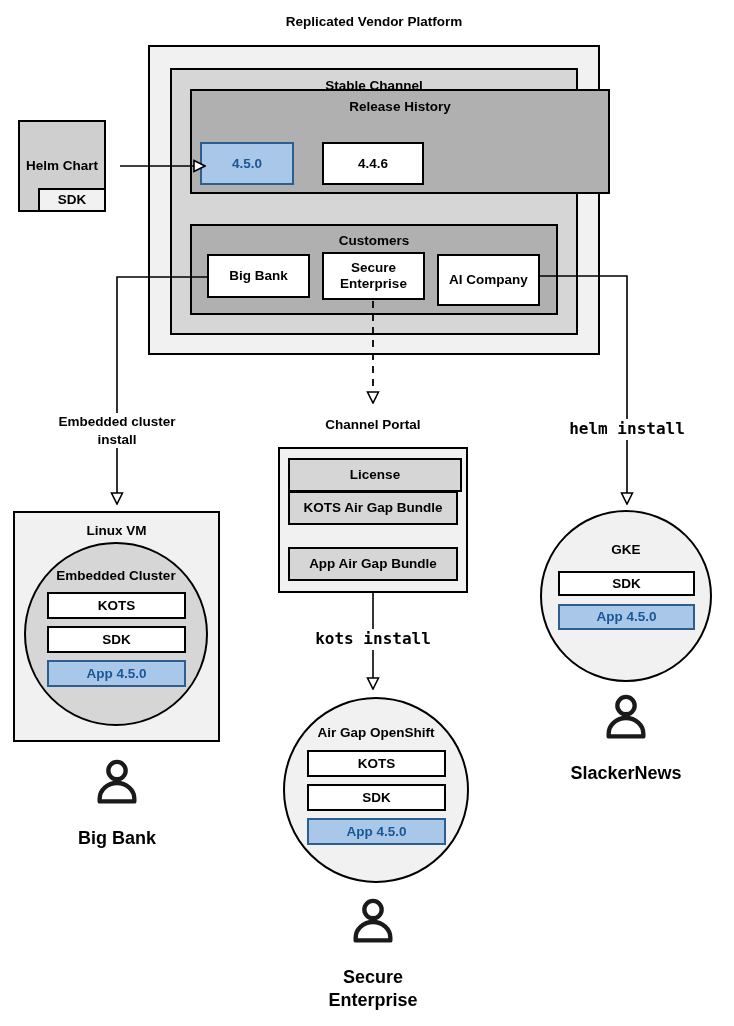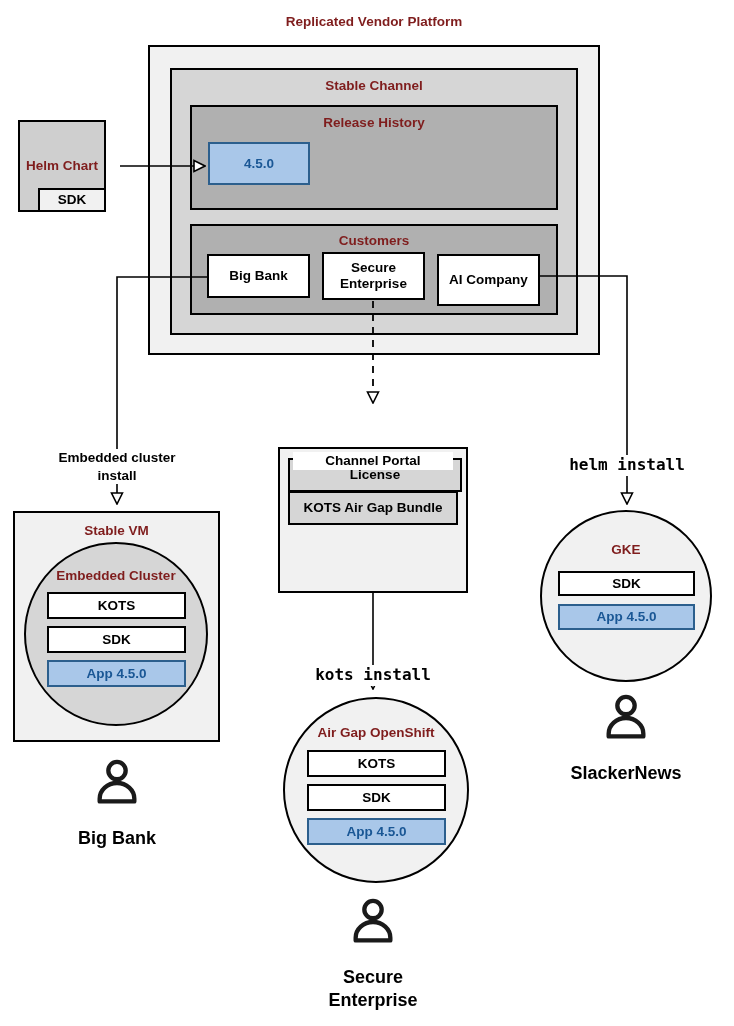--- a/index.html
+++ b/index.html
@@ -7,88 +7,90 @@
     --gray-light:#f1f1f1; --gray-mid:#d6d6d6; --gray-dark:#b0b0b0;
     --helm-fill:#cfcfcf; --line:#000000;
   }
   html,body{margin:0;padding:0;background:#fff;}
   .canvas{position:relative;width:734px;height:1026px;background:#fff;overflow:hidden;
           font-family:"Liberation Sans",sans-serif;}
   .box{position:absolute;border:2px solid #000;box-sizing:border-box;}
   .lv1{background:var(--gray-light);}
   .lv2{background:var(--gray-mid);}
   .lv3{background:var(--gray-dark);}
-  .lbl{font-weight:bold;font-size:13.5px;color:#7f1d1d;text-align:center;line-height:1.25;}
+  .lbl{font-weight:bold;font-size:13.5px;color:#000000;text-align:center;line-height:1.25;}
   .inbox{position:absolute;left:0;width:100%;top:8px;}
   .node{position:absolute;border:2px solid #000;box-sizing:border-box;background:#fff;
         display:flex;align-items:center;justify-content:center;font-weight:bold;
         font-size:13.5px;text-align:center;line-height:1.15;}
   .blue{background:var(--accent-fill);border-color:var(--accent-border);color:var(--accent-text);}
   .circle{border-radius:50%;}
   .title{position:absolute;left:148px;width:452px;top:14px;}
   .flowlbl{position:absolute;background:#fff;text-align:center;font-weight:bold;
-           font-size:13.5px;line-height:1.3;z-index:5;margin-top:36px;}
+           font-size:13.5px;line-height:1.3;z-index:5;}
   .code{font-family:"DejaVu Sans Mono",monospace;font-size:16px;font-weight:bold;}
   .overlay{position:absolute;left:0;top:0;z-index:4;pointer-events:none;}
   .person{position:absolute;width:52px;height:52px;}
   .person svg{display:block;}
   .plabel{position:absolute;text-align:center;font-weight:bold;font-size:18px;line-height:1.3;}
 </style>
 </head>
 <body>
 
 <div class="canvas">
 
   <div class="lbl title">Replicated Vendor Platform</div>
 
   <div class="box lv1" style="left:148px;top:45px;width:452px;height:310px"></div>
 
   <div class="box lv2" style="left:170px;top:68px;width:408px;height:267px">
     <div class="lbl inbox">Stable Channel</div>
   </div>
 
-  <div class="box lv3" style="left:190px;top:105px;width:368px;height:105px">
+  <div class="box lv3" style="left:190px;top:89px;width:420px;height:105px">
     <div class="lbl inbox">Release History</div>
   </div>
-  <div class="node blue" style="left:208px;top:142px;width:102px;height:43px">4.5.0</div>
+  <div class="node blue" style="left:200px;top:142px;width:94px;height:43px">4.5.0</div>
+  <div class="node" style="left:322px;top:142px;width:102px;height:43px">4.4.6</div>
 
   <div class="box lv3" style="left:190px;top:224px;width:368px;height:91px">
     <div class="lbl inbox" style="top:7px">Customers</div>
   </div>
   <div class="node" style="left:207px;top:254px;width:103px;height:44px">Big Bank</div>
   <div class="node" style="left:322px;top:252px;width:103px;height:48px;padding:0 8px">Secure Enterprise</div>
   <div class="node" style="left:437px;top:254px;width:103px;height:52px">AI Company</div>
 
   <div class="box" style="left:18px;top:120px;width:88px;height:92px;background:var(--helm-fill)">
     <div class="lbl" style="position:absolute;left:0;width:100%;top:36px">Helm Chart</div>
     <div class="node lv1" style="right:-2px;bottom:-2px;width:68px;height:24px;background:var(--gray-light)">SDK</div>
   </div>
 
   <div class="box lv1" style="left:13px;top:511px;width:207px;height:231px">
-    <div class="lbl inbox" style="top:10px">Stable VM</div>
+    <div class="lbl inbox" style="top:10px">Linux VM</div>
   </div>
   <div class="box lv2 circle" style="left:24px;top:542px;width:184px;height:184px">
     <div class="lbl inbox" style="top:24px">Embedded Cluster</div>
   </div>
   <div class="node" style="left:47px;top:592px;width:139px;height:27px">KOTS</div>
   <div class="node" style="left:47px;top:626px;width:139px;height:27px">SDK</div>
   <div class="node blue" style="left:47px;top:660px;width:139px;height:27px">App 4.5.0</div>
 
   <div class="person" style="left:91px;top:757px">
     <svg width="52" height="52" viewBox="0 0 48 48">
       <circle cx="24" cy="12.5" r="8" fill="none" stroke="#1a1a1a" stroke-width="4"></circle>
       <path d="M8 41 h32 v-2.5 a16 14.5 0 0 0 -32 0 z" fill="none" stroke="#1a1a1a" stroke-width="4" stroke-linejoin="round"></path>
     </svg>
   </div>
   <div class="plabel" style="left:57px;top:827px;width:120px">Big Bank</div>
 
   <div class="flowlbl" style="left:293px;top:416px;width:160px">Channel Portal</div>
   <div class="box lv1" style="left:278px;top:447px;width:190px;height:146px"></div>
   <div class="node lv2" style="left:288px;top:458px;width:174px;height:34px;background:var(--gray-mid)">License</div>
   <div class="node lv2" style="left:288px;top:491px;width:170px;height:34px;background:var(--gray-mid)">KOTS Air Gap Bundle</div>
+  <div class="node lv2" style="left:288px;top:547px;width:170px;height:34px;background:var(--gray-mid)">App Air Gap Bundle</div>
 
   <div class="box lv1 circle" style="left:283px;top:697px;width:186px;height:186px">
     <div class="lbl inbox" style="top:26px">Air Gap OpenShift</div>
   </div>
   <div class="node" style="left:307px;top:750px;width:139px;height:27px">KOTS</div>
   <div class="node" style="left:307px;top:784px;width:139px;height:27px">SDK</div>
   <div class="node blue" style="left:307px;top:818px;width:139px;height:27px">App 4.5.0</div>
 
   <div class="person" style="left:347px;top:896px">
     <svg width="52" height="52" viewBox="0 0 48 48">

